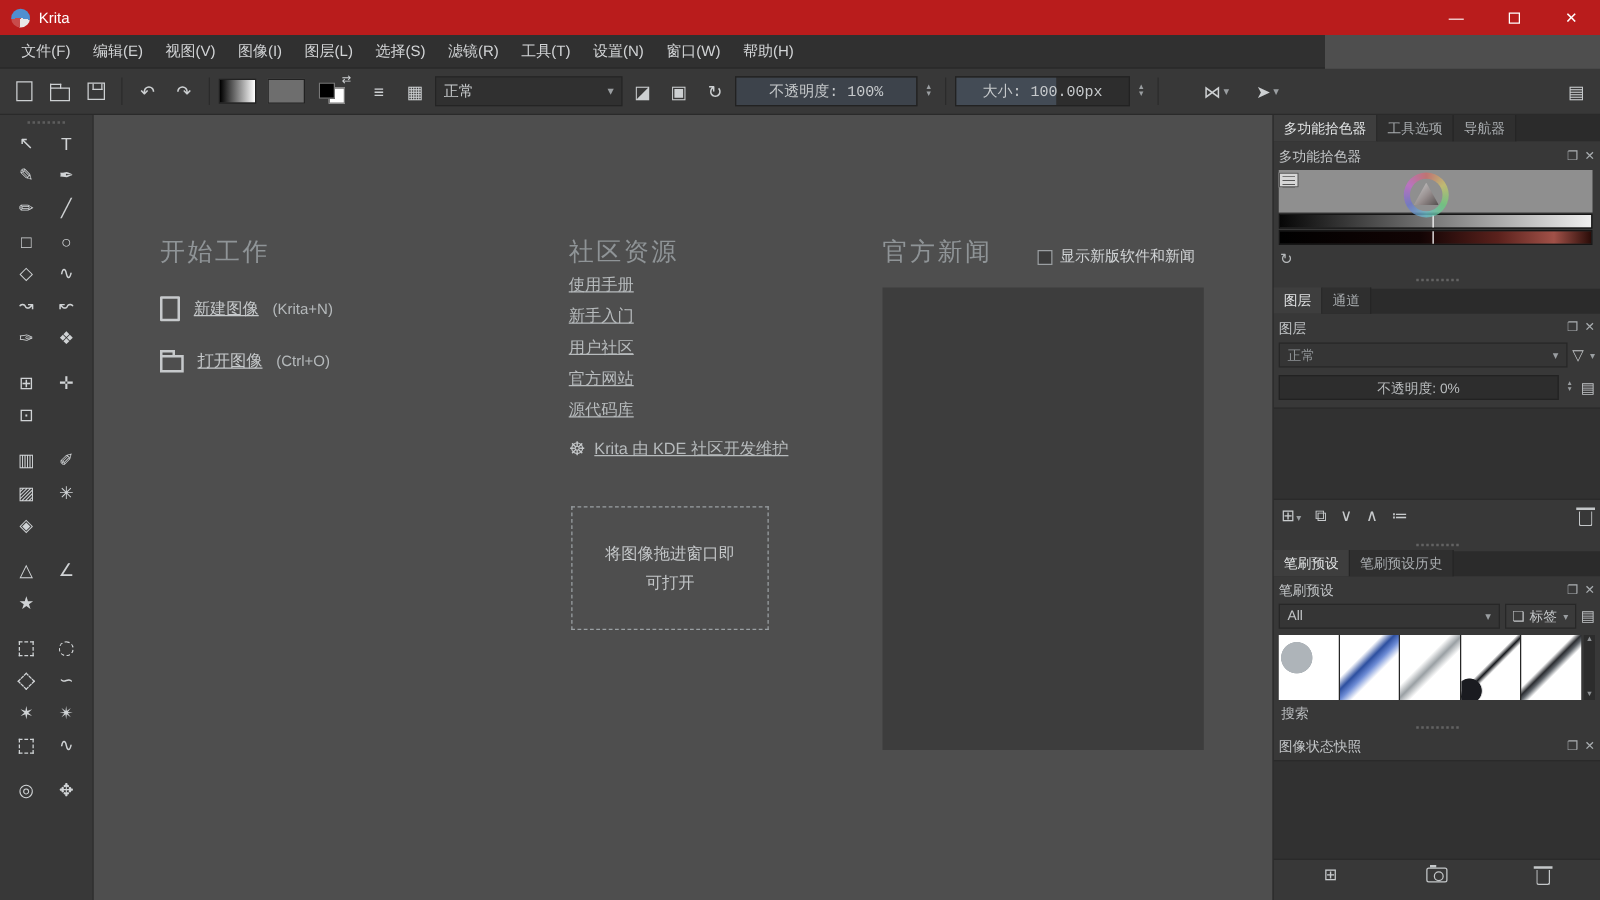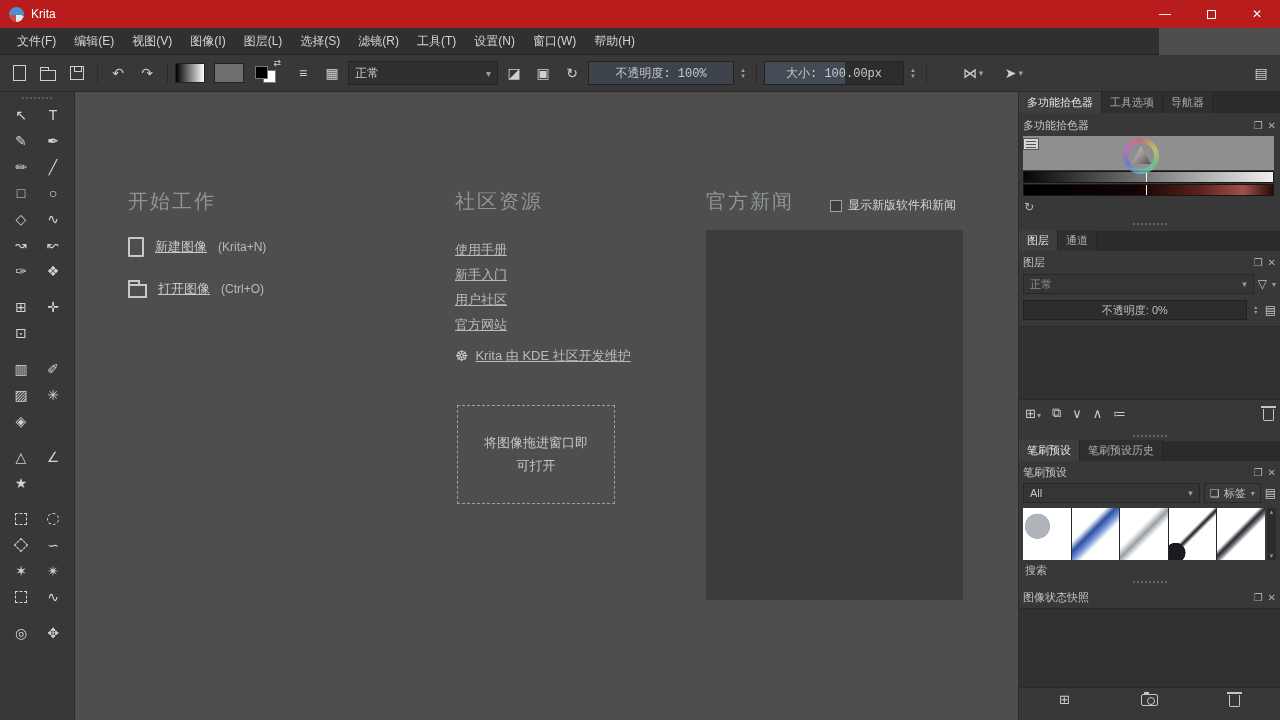--- a/index.html
+++ b/index.html
@@ -10,21 +10,21 @@
     color:#c6c9cb; font-size:12px; user-select:none;
   }
   
   #titlebar{position:absolute;left:0;top:0;width:1280px;height:28px;background:#b91c1c;display:flex;align-items:center;color:#fff;}
   .logo{width:15px;height:15px;margin:0 7px 0 9px;border-radius:50%;background:conic-gradient(#4f8fd0 0 28%,#e8e8e8 28% 52%,#c84b4b 52% 74%,#4f8fd0 74%);}
   .app-title{font-size:12px;color:#fff;}
   .win-btns{margin-left:auto;display:flex;height:28px;}
   .wbtn{width:46px;height:28px;display:flex;align-items:center;justify-content:center;font-size:12px;color:#fff;}
   .win-max{display:block;width:9px;height:9px;border:1px solid #fff;}
   
-  #menubar{position:absolute;left:0;top:28px;width:1159px;height:27px;background:#303030;border-bottom:1px solid #242424;display:flex;align-items:center;padding-left:8px;}
+  #menubar{position:absolute;left:0;top:28px;width:1060px;height:27px;background:#303030;border-bottom:1px solid #242424;display:flex;align-items:center;padding-left:8px;}
   .menu-item{padding:0 9px;line-height:27px;color:#d2d4d6;font-size:12px;cursor:default;}
   
   #toolbar{position:absolute;left:0;top:55px;width:1280px;height:37px;background:#383838;border-bottom:1px solid #2a2a2a;display:flex;align-items:center;padding:0 6px;gap:3px;}
   .tbtn{min-width:26px;height:26px;display:flex;align-items:center;justify-content:center;font-size:14px;color:#cdd0d2;border-radius:2px;}
   .sep{width:1px;height:22px;background:#2b2b2b;margin:0 4px;}
   .icon-page{display:block;width:13px;height:16px;border:1px solid #cdd0d2;background:transparent;}
   .icon-folder{display:block;position:relative;width:16px;height:11px;border:1px solid #cdd0d2;margin-top:4px;}
   .icon-folder::before{content:"";position:absolute;top:-4px;left:-1px;width:7px;height:3px;border:1px solid #cdd0d2;border-bottom:none;}
   .icon-save{display:block;position:relative;width:14px;height:14px;border:1px solid #cdd0d2;}
   .icon-save::before{content:"";position:absolute;top:0;left:3px;width:6px;height:4px;border:1px solid #cdd0d2;border-top:none;}
@@ -60,21 +60,21 @@
   #canvas{position:absolute;left:75px;top:92px;width:943px;height:628px;background:#4e4e4e;}
   .w-heading{font-size:20px;font-weight:500;color:#8f9497;letter-spacing:2px;}
   #start-col{position:absolute;left:53px;top:96px;}
   .action-row{display:flex;align-items:center;gap:11px;margin-top:22px;color:#c6c9cb;font-size:13px;}
   .action-row a{color:#c6c9cb;text-decoration:underline;}
   .shortcut{text-decoration:none;font-size:12px;color:#b5b9bb;}
   .icon-doc{display:block;width:16px;height:20px;border:2px solid #c6c9cb;border-radius:1px;}
   .icon-fold{display:block;position:relative;width:19px;height:14px;border:2px solid #c6c9cb;margin-top:5px;}
   .icon-fold::before{content:"";position:absolute;top:-6px;left:-2px;width:8px;height:3px;border:2px solid #c6c9cb;border-bottom:none;}
   #community-col{position:absolute;left:380px;top:96px;}
-  .link-list{margin-top:22px;}
+  .link-list{margin-top:0;}
   .link-list a{display:block;color:#b7bbbd;font-size:13px;line-height:25px;text-decoration:underline;}
   .kde-row{display:flex;align-items:center;gap:7px;margin-top:10px;}
   .kde-row .gear{font-size:15px;color:#c6c9cb;}
   .kde-row a{color:#b7bbbd;font-size:13px;}
   #drop-box{position:absolute;left:382px;top:313px;width:158px;height:99px;border:1px dashed #9aa0a3;display:flex;align-items:center;justify-content:center;text-align:center;color:#c3c6c8;font-size:13px;line-height:1.7;}
   #news-col{position:absolute;left:631px;top:96px;}
   #news-toggle{position:absolute;left:755px;top:105px;display:flex;align-items:center;gap:6px;font-size:12px;color:#d2d5d7;}
   .cb{display:block;width:12px;height:12px;border:1px solid #9b9fa2;background:#3c3c3c;}
   #news-panel{position:absolute;left:631px;top:138px;width:257px;height:370px;background:#3d3d3d;}
   
@@ -304,20 +304,21 @@
     </div>
   </div>
 
   <div id="community-col">
     <div class="w-heading">社区资源</div>
     <div class="link-list">
       <a href="#">使用手册</a>
       <a href="#">新手入门</a>
       <a href="#">用户社区</a>
       <a href="#">官方网站</a>
+      <a href="#">源代码库</a>
     </div>
     <div class="kde-row">
       <span class="gear">☸</span>
       <a href="#">Krita 由 KDE 社区开发维护</a>
     </div>
   </div>
 
   <div id="drop-box">
     <div>
       <div>将图像拖进窗口即</div>

